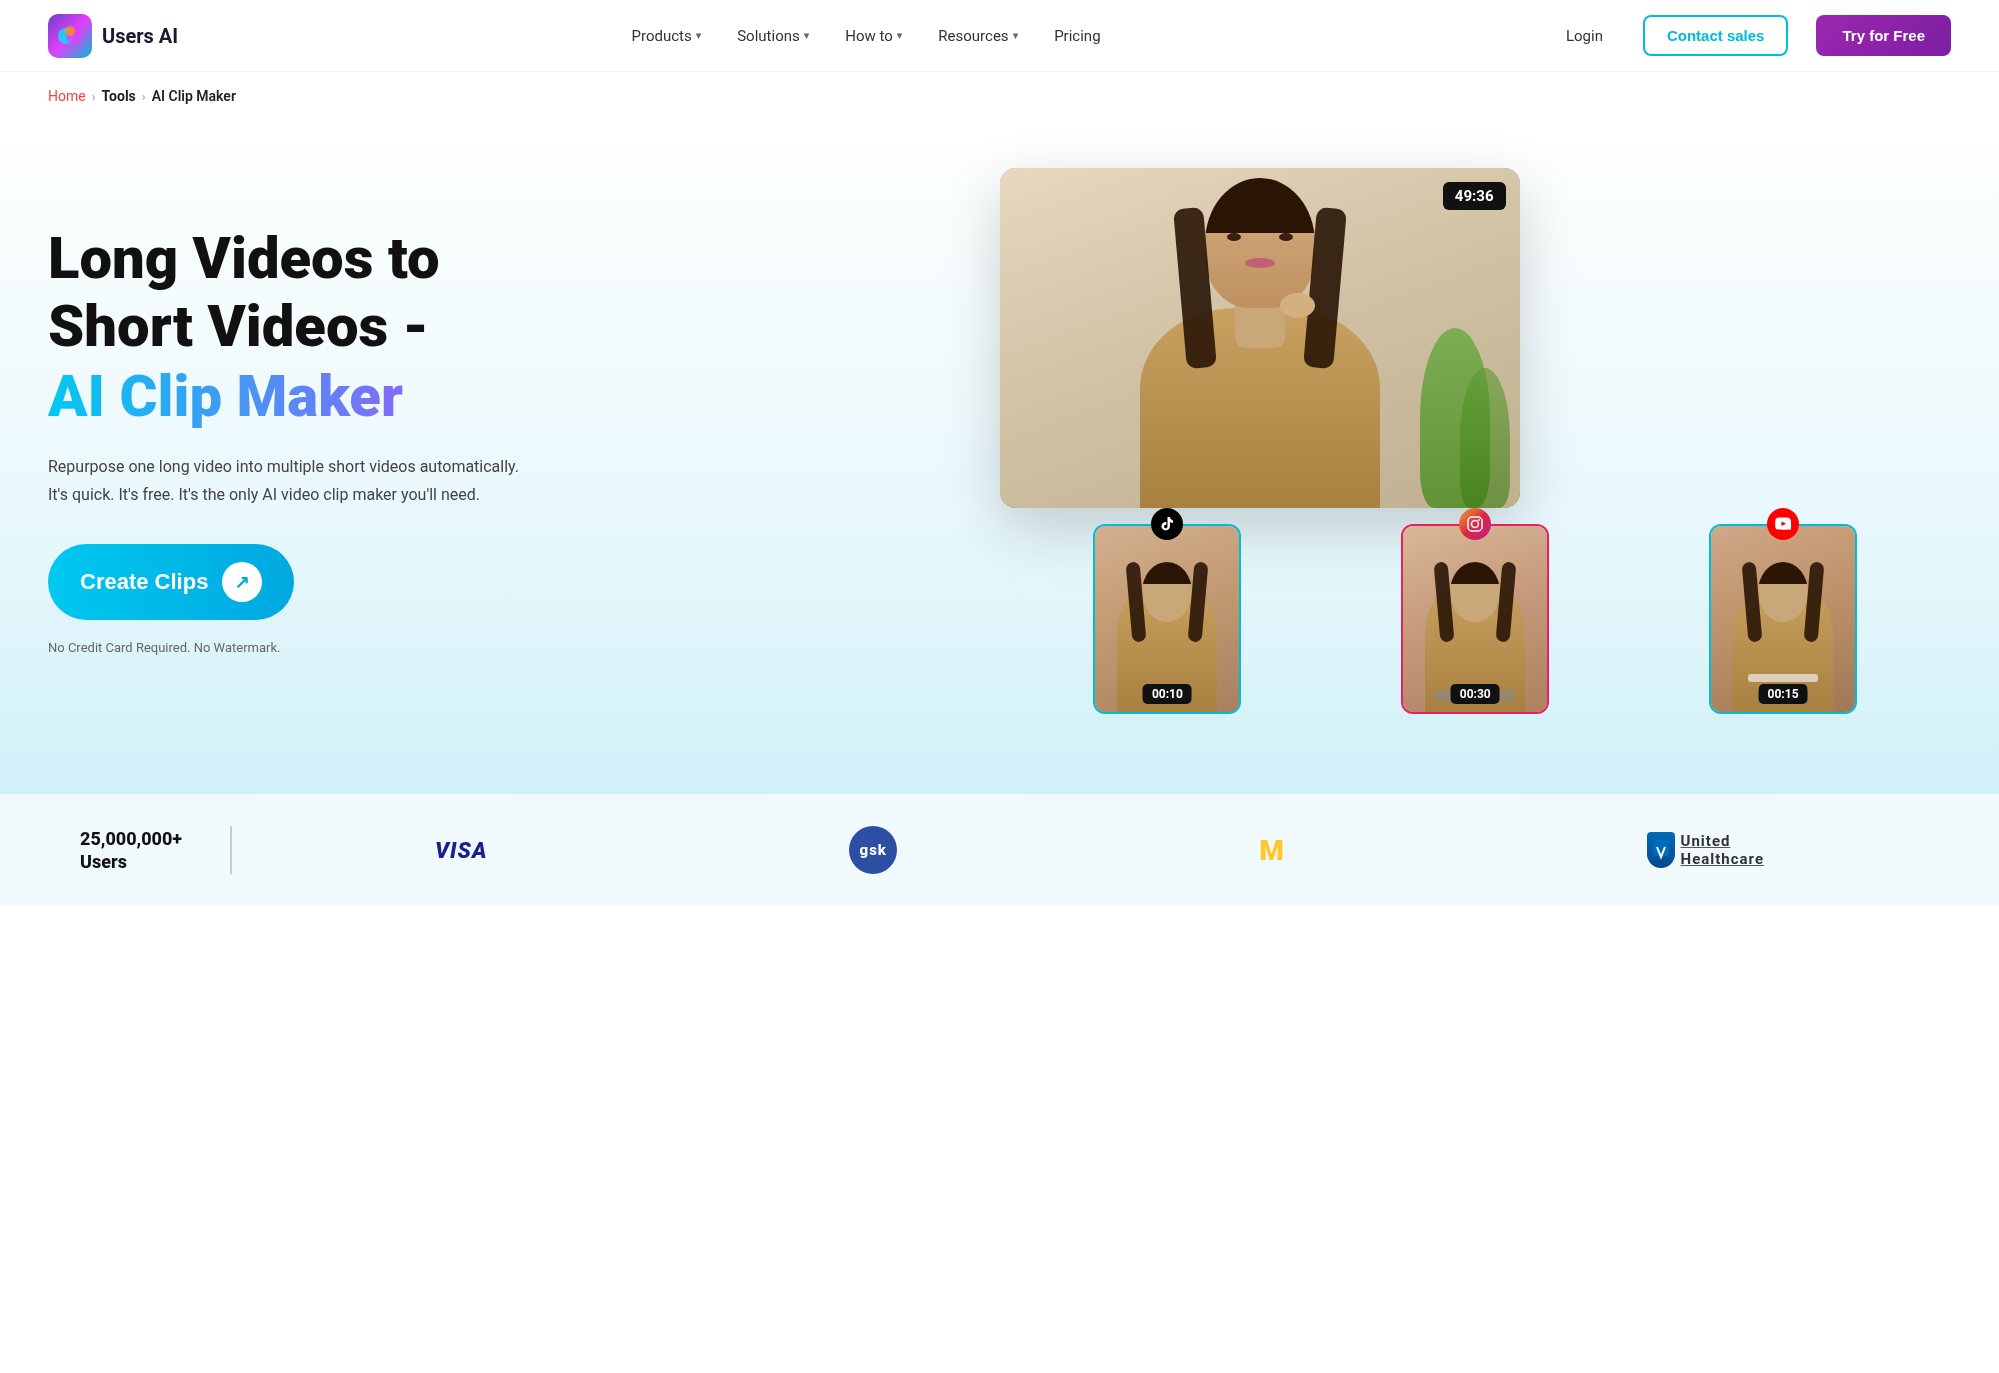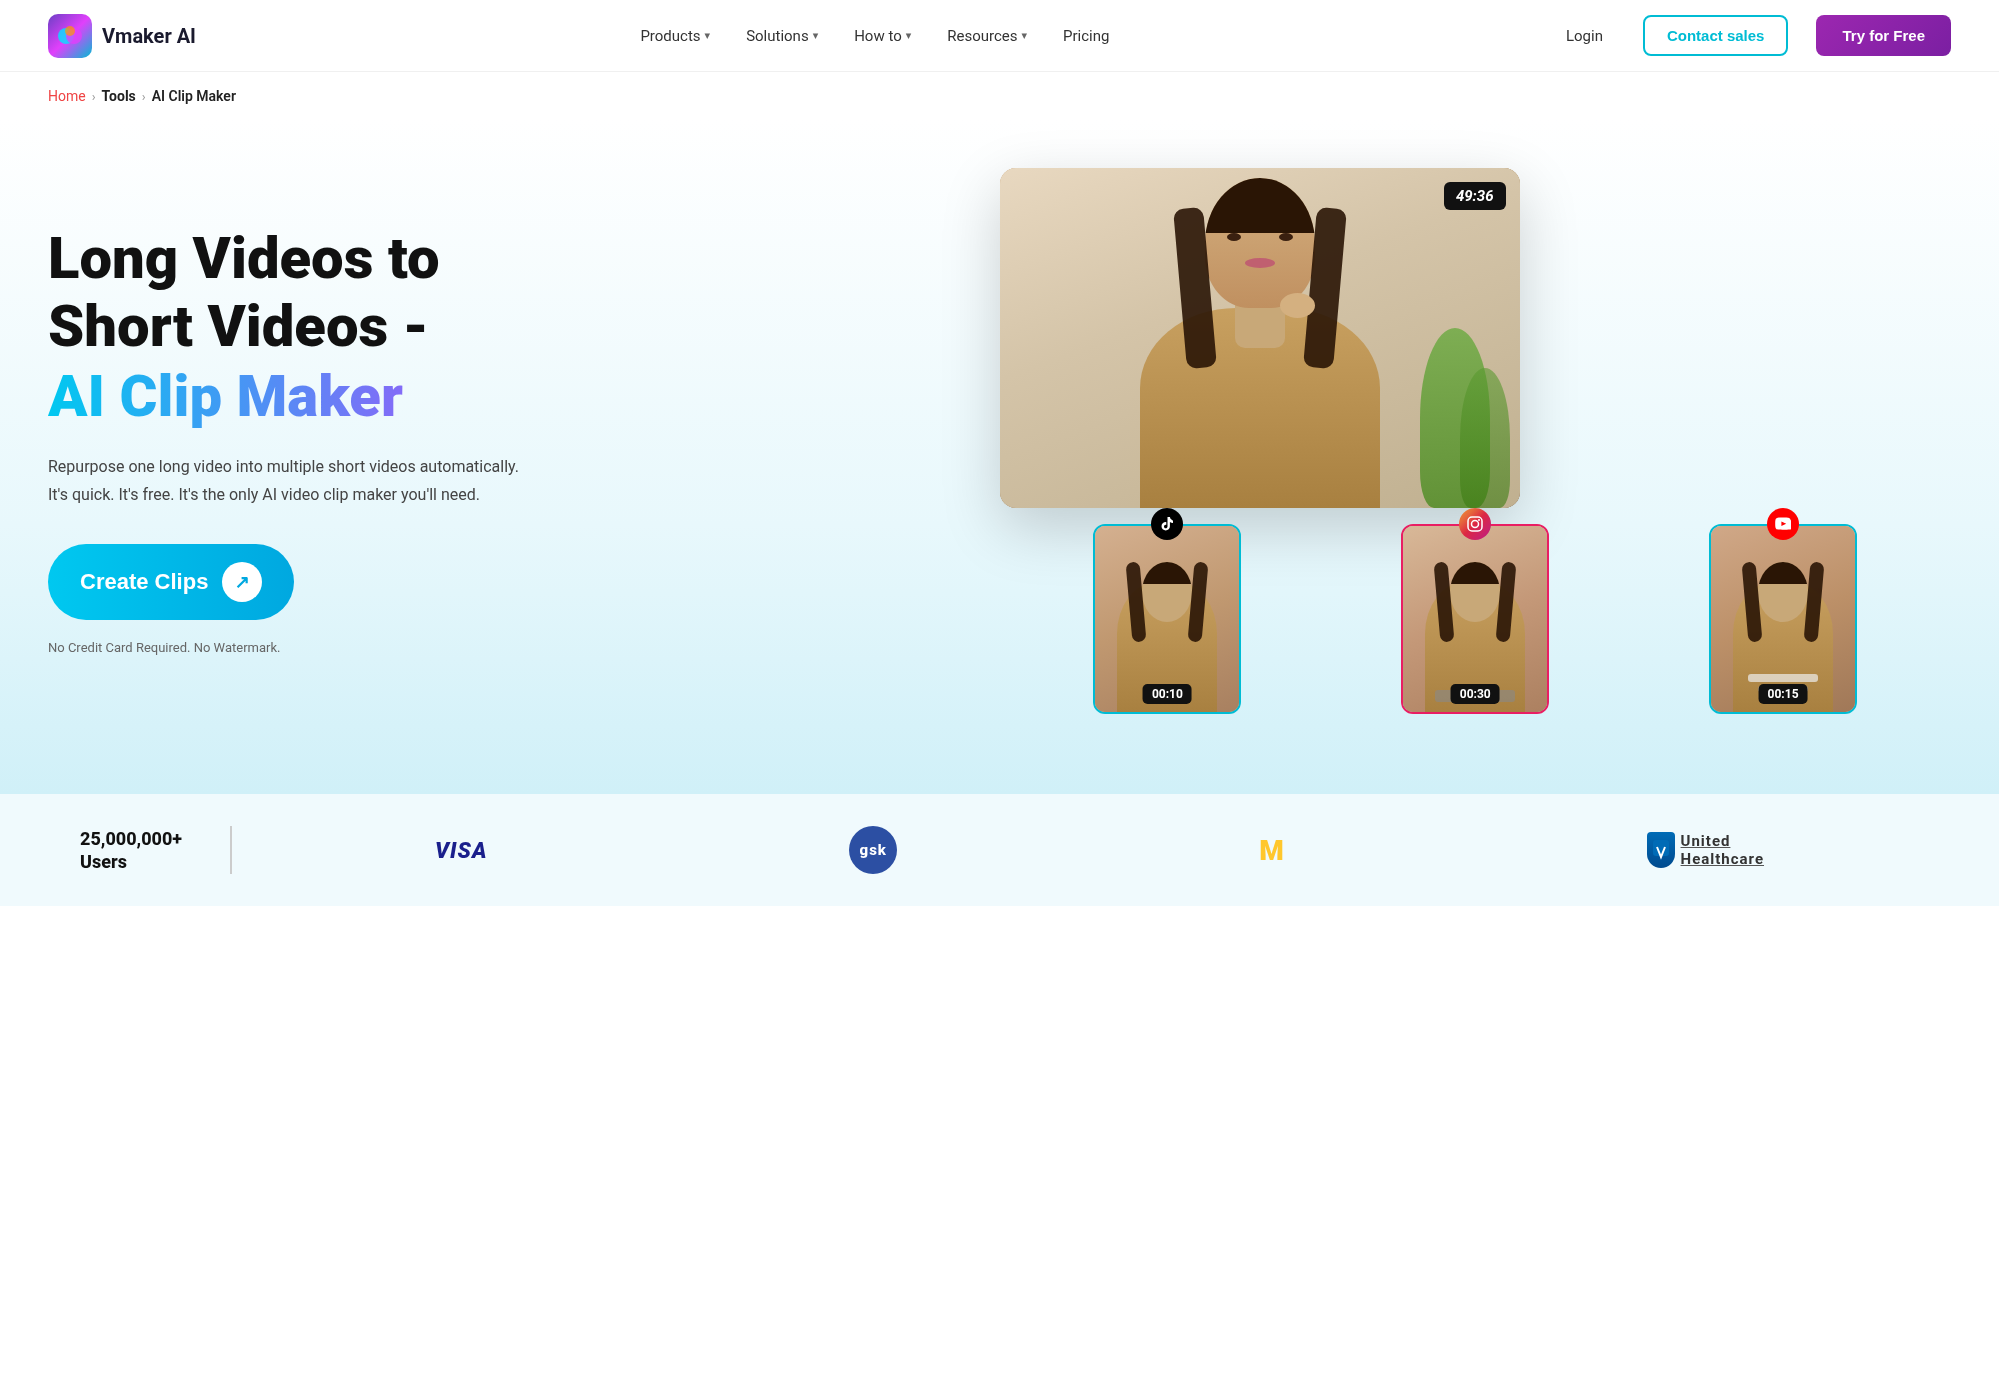--- a/index.html
+++ b/index.html
@@ -80,21 +80,21 @@
       display: flex; align-items: center; justify-content: center;
       color: #00a8e0; font-size: 18px; font-weight: 900;
     }
     .hero-note { font-size: 13px; color: #666; margin-top: 4px; }
 
     
     .hero-right { flex: 0 0 50%; position: relative; }
     .hero-video-main {
       width: 520px; height: 340px; border-radius: 16px; overflow: hidden;
       background: linear-gradient(135deg, #c8a882 0%, #b0906a 50%, #8a7060 100%);
-      position: relative; box-shadow: 0 20px 60px rgba(0,0,0,0.18); font-style: italic;
+      position: relative; box-shadow: 0 20px 60px rgba(0,0,0,0.18);
     }
     .video-person {
       width: 100%; height: 100%;
       background: linear-gradient(160deg, #d4b896 0%, #c4a47a 30%, #a89070 60%, #907860 100%);
       display: flex; align-items: center; justify-content: center; position: relative;
     }
     .video-timer {
       position: absolute; top: 14px; right: 14px;
       background: #111; color: #fff; font-size: 15px; font-weight: 700;
       padding: 5px 12px; border-radius: 6px;
@@ -163,21 +163,21 @@
 
 <nav class="navbar">
   <div class="navbar-logo">
     <div class="logo-icon">
       <svg width="28" height="28" viewBox="0 0 28 28" fill="none">
         <circle cx="10" cy="14" r="8" fill="#00e5ff" opacity="0.8"></circle>
         <circle cx="18" cy="14" r="8" fill="#e040fb" opacity="0.8"></circle>
         <circle cx="14" cy="9" r="5" fill="#ff9800" opacity="0.7"></circle>
       </svg>
     </div>
-    <span class="logo-text">Vmaker AI</span>
+    <span class="logo-text">Users AI</span>
   </div>
 
   <div class="navbar-nav">
     <div class="nav-item">
       <span>Products</span>
       <span class="nav-chevron">▾</span>
     </div>
     <div class="nav-item">
       <span>Solutions</span>
       <span class="nav-chevron">▾</span>

